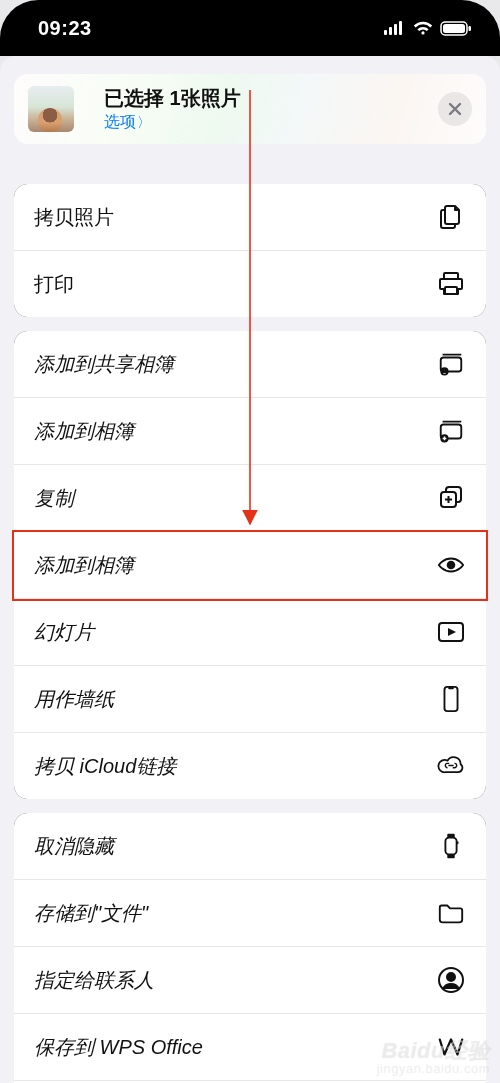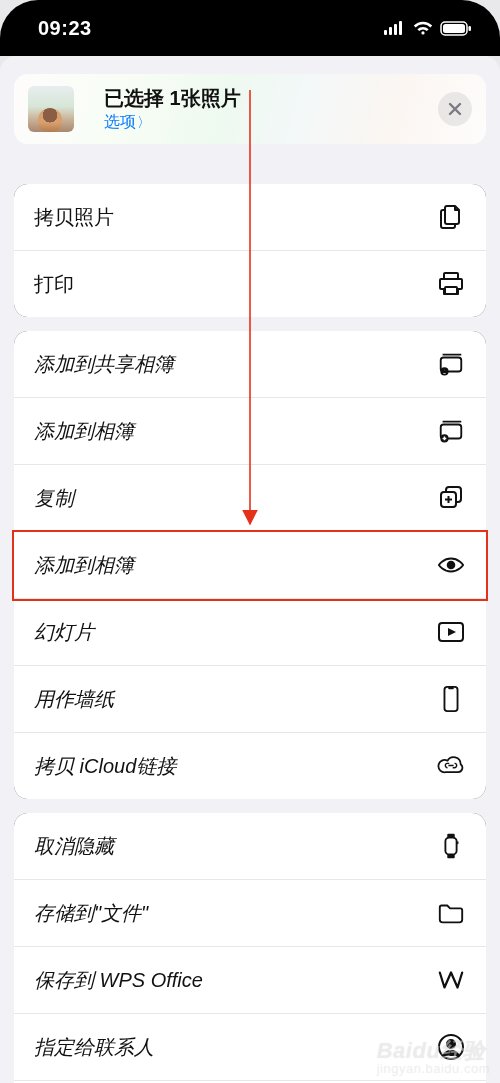--- a/index.html
+++ b/index.html
@@ -120,20 +120,21 @@
     right: 10px;
     bottom: 8px;
     color: rgba(255,255,255,0.45);
     font-size: 22px;
     font-weight: 600;
     font-style: italic;
     letter-spacing: 0.5px;
     text-shadow: 0 0 1px rgba(0,0,0,0.15);
     display:flex;
     flex-direction:column;
+    align-items:flex-end;
     line-height:1;
   }
   .watermark .wm-sub{ font-size:13px; font-style:normal; font-weight:400; opacity:0.9;}
 </style>
 </head>
 <body>
 
 <div class="status-bar">
   <div class="status-time">09:23</div>
   <div class="status-icons">
@@ -282,34 +283,34 @@
     </div>
     <div class="row">
       <span class="row-label">存储到"文件"</span>
       <span class="row-icon">
         <svg viewBox="0 0 30 24" fill="none" stroke="#111" stroke-width="2" stroke-linejoin="round">
           <path d="M3 6a2 2 0 0 1 2-2h6l3 3h11a2 2 0 0 1 2 2v10a3 3 0 0 1-3 3H6a3 3 0 0 1-3-3V6z"></path>
         </svg>
       </span>
     </div>
     <div class="row">
-      <span class="row-label">保存到 WPS Office</span>
-      <span class="row-icon">
-        <svg viewBox="0 0 30 22" fill="none" stroke="#111" stroke-width="2.4" stroke-linejoin="round" stroke-linecap="round">
-          <path d="M3 3l5 16 7-16 7 16 5-16"></path>
-        </svg>
-      </span>
-    </div>
-    <div class="row">
       <span class="row-label">指定给联系人</span>
       <span class="row-icon">
         <svg viewBox="0 0 28 28" fill="none" stroke="#111" stroke-width="2" stroke-linejoin="round">
           <circle cx="14" cy="14" r="12"></circle>
           <circle cx="14" cy="11" r="4" fill="#111"></circle>
           <path d="M6 23a9 9 0 0 1 16 0" fill="#111"></path>
+        </svg>
+      </span>
+    </div>
+    <div class="row">
+      <span class="row-label">保存到 WPS Office</span>
+      <span class="row-icon">
+        <svg viewBox="0 0 30 22" fill="none" stroke="#111" stroke-width="2.4" stroke-linejoin="round" stroke-linecap="round">
+          <path d="M3 3l5 16 7-16 7 16 5-16"></path>
         </svg>
       </span>
     </div>
     <div class="row">
       
       
     </div>
   </div>
 
   <div class="highlight-box" id="hl" style="left: 12px; top: 474px; width: 476px; height: 71px;"></div>

